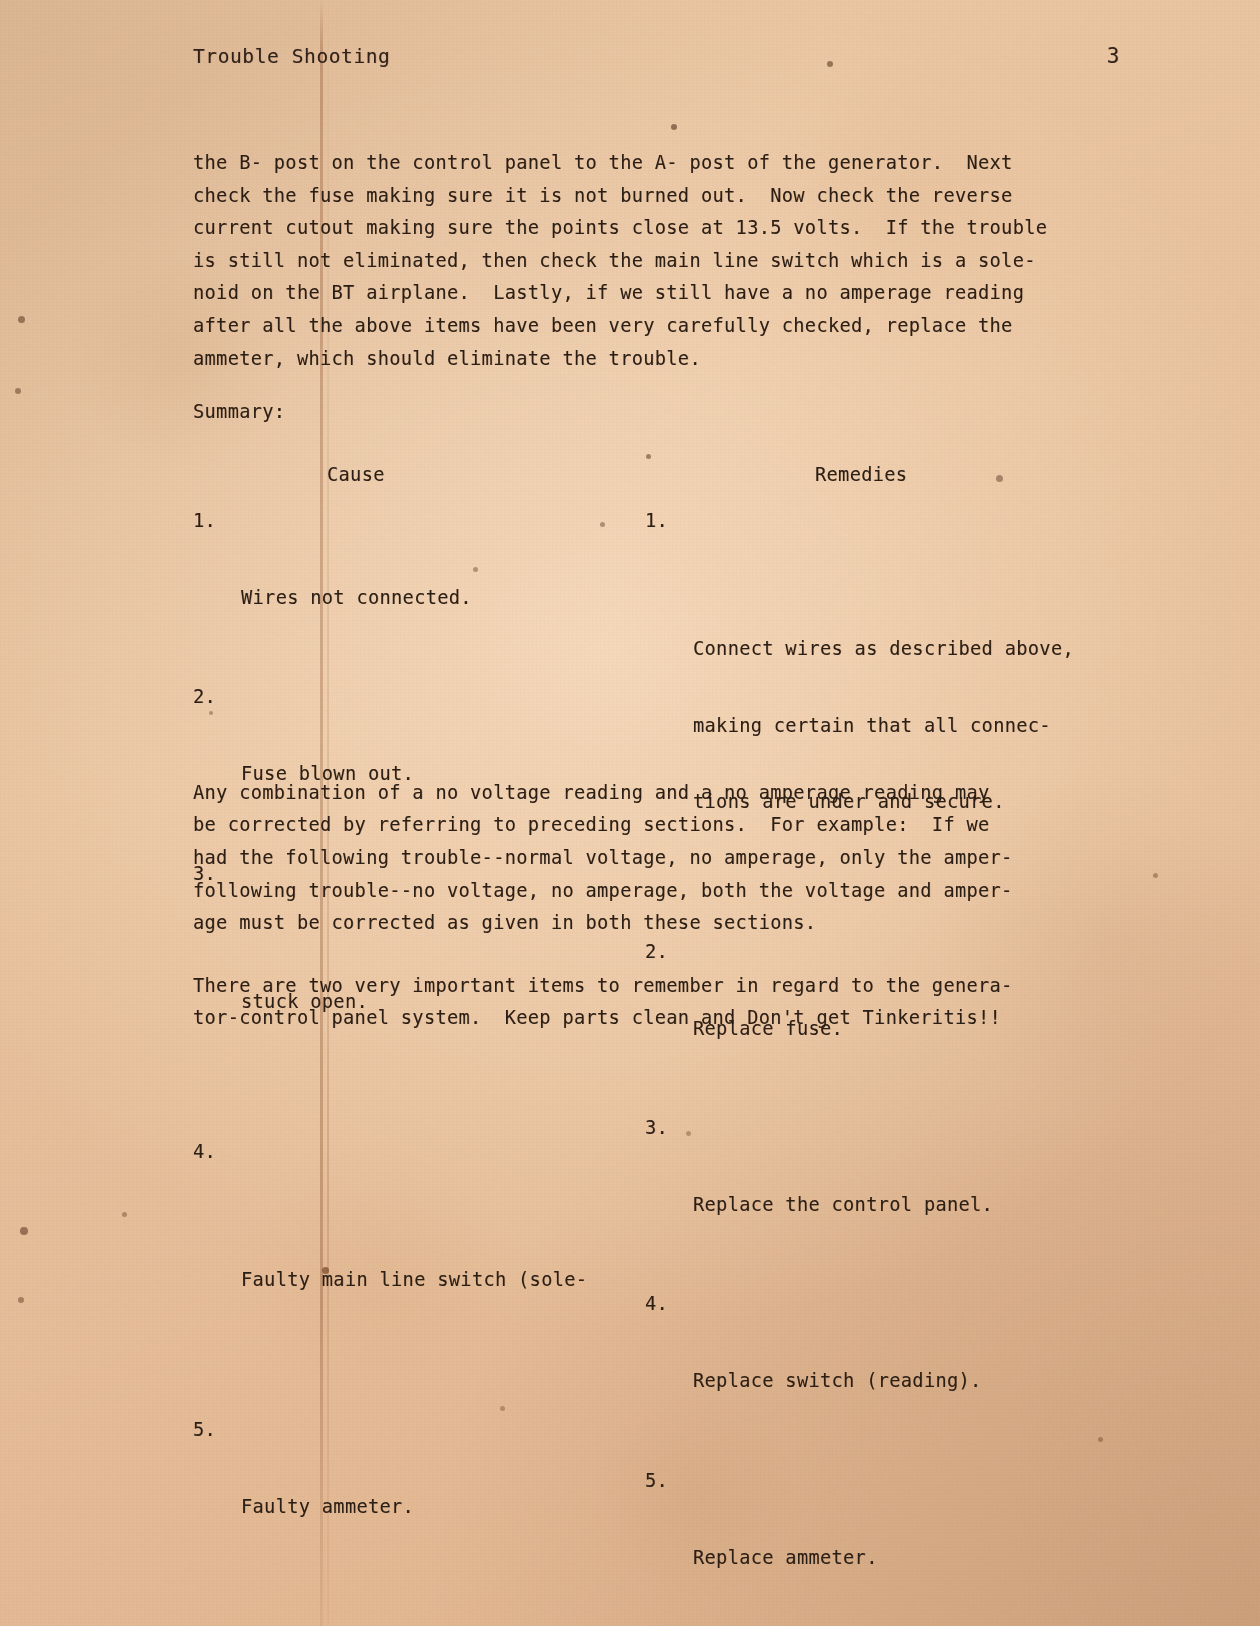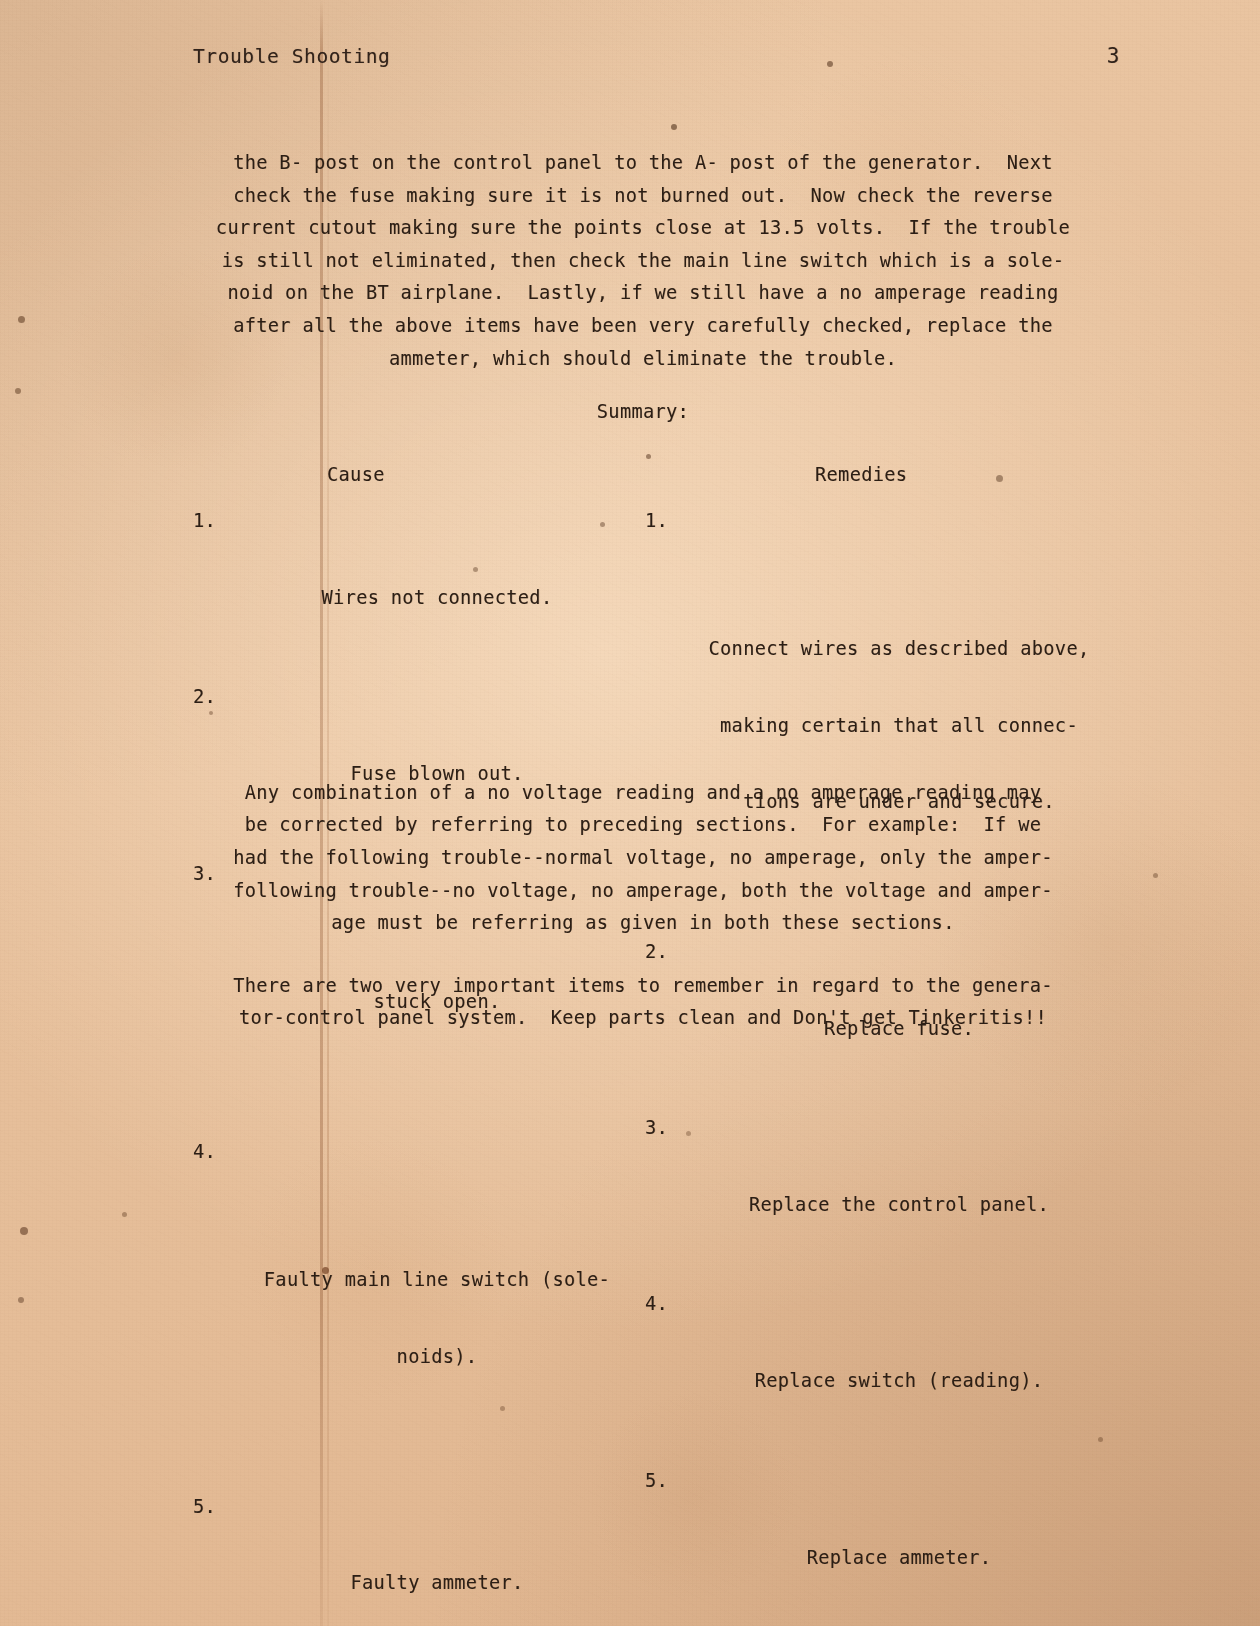--- a/index.html
+++ b/index.html
@@ -73,21 +73,20 @@
       rgba(160,105,65,0.05) 100%);
     filter: blur(0.7px);
   }
 
   
   .speck { position: absolute; border-radius: 50%; pointer-events: none; }
 
   .content {
     position: absolute;
     inset: 0;
-    text-align: center;
   }
 
   
   .hdr {
     position: absolute;
     top: 44px;
     left: 193px;
     right: 140px;
     display: flex;
     justify-content: space-between;
@@ -225,21 +224,20 @@
           <div class="item ln" style="margin-top:23px;">
             <span class="num">3.</span>
             <span class="txt">
               <span class="cont">stuck open.</span>
             </span>
           </div>
           <div class="item ln" style="margin-top:22px;">
             <span class="num">4.</span>
             <span class="txt">
               <span class="cont">Faulty main line switch (sole-</span>
-              <span class="cont">noids).</span>
             </span>
           </div>
           <div class="item ln" style="margin-top:22px;">
             <span class="num">5.</span>
             <span class="txt"><span class="cont">Faulty ammeter.</span></span>
           </div>
         </div>
 
         <div class="col col-right">
           <div class="item ln" style="position:relative;top:0px;">
@@ -268,21 +266,21 @@
           </div>
         </div>
 
       </div>
 
       <div class="para tail">
         <div class="ln">Any combination of a no voltage reading and a no amperage reading may</div>
         <div class="ln">be corrected by referring to preceding sections.  For example:  If we</div>
         <div class="ln">had the following trouble--normal voltage, no amperage, only the amper-</div>
         <div class="ln">following trouble--no voltage, no amperage, both the voltage and amper-</div>
-        <div class="ln">age must be referring as given in both these sections.</div>
+        <div class="ln">age must be corrected as given in both these sections.</div>
       </div>
 
       <div class="gap-md"></div>
 
       <div class="para">
         <div class="ln">There are two very important items to remember in regard to the genera-</div>
         <div class="ln">tor-control panel system.  Keep parts clean and Don't get Tinkeritis!!</div>
       </div>
 
     </div>

